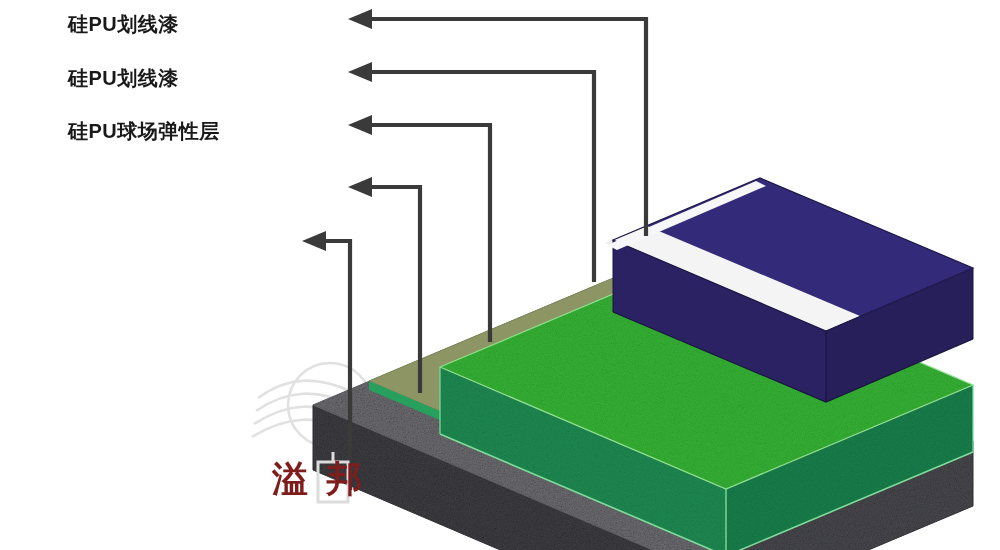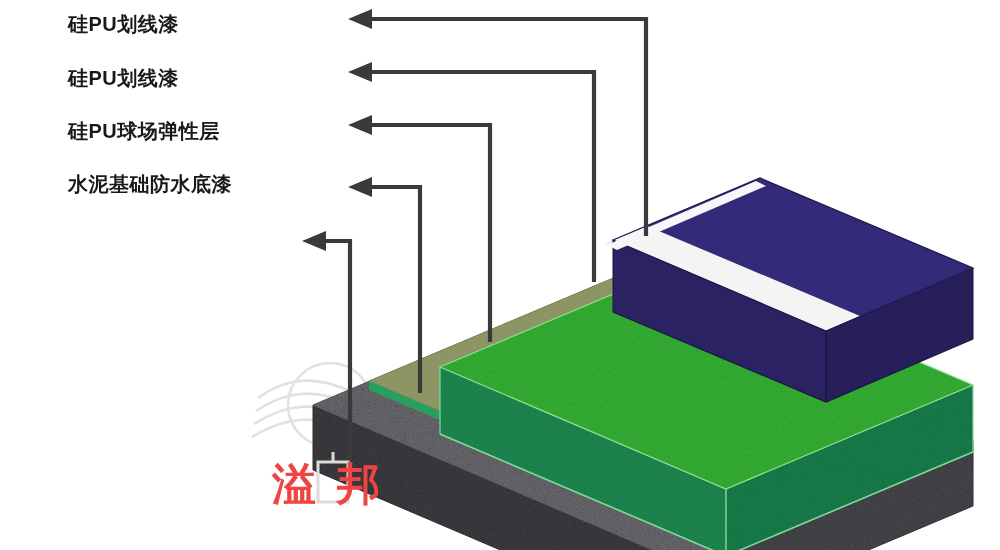--- a/index.html
+++ b/index.html
@@ -23,24 +23,24 @@
     -webkit-font-smoothing:antialiased;
   }
   .lbl0{left:68px; top:14px;}
   .lbl1{left:68px; top:68px;}
   .lbl2{left:68px; top:121px;text-align:center;}
   .lbl3{left:68px; top:174px;}
   .lbl4{left:68px; top:228px;}
 
   .wm-text{
     position:absolute;
-    color:#ef4444;
+    color:#7f1d1d;
     font-family:"Liberation Sans","DejaVu Sans",sans-serif;
     font-weight:600;
-    font-size:44px;
+    font-size:36px;
     letter-spacing:4px;
     left:272px;top:455px;
     pointer-events:none;
     user-select:none;
   }
 </style>
 </head>
 <body>
 
 <div id="stage">
@@ -182,17 +182,16 @@
 
     <g>
       <rect x="318" y="462" width="30" height="40" fill="none" stroke="#dcdcdc" stroke-width="3"></rect>
       <line x1="333" y1="452" x2="333" y2="462" stroke="#dcdcdc" stroke-width="3"></line>
     </g>
   </svg>
 
   <div class="label-text lbl0">硅PU划线漆</div>
   <div class="label-text lbl1">硅PU划线漆</div>
   <div class="label-text lbl2">硅PU球场弹性层</div>
-  <div class="label-text lbl3">水泥基础防水底漆</div>
 
   <div class="wm-text">溢 邦</div>
 
 </div>
 
 </body></html>

